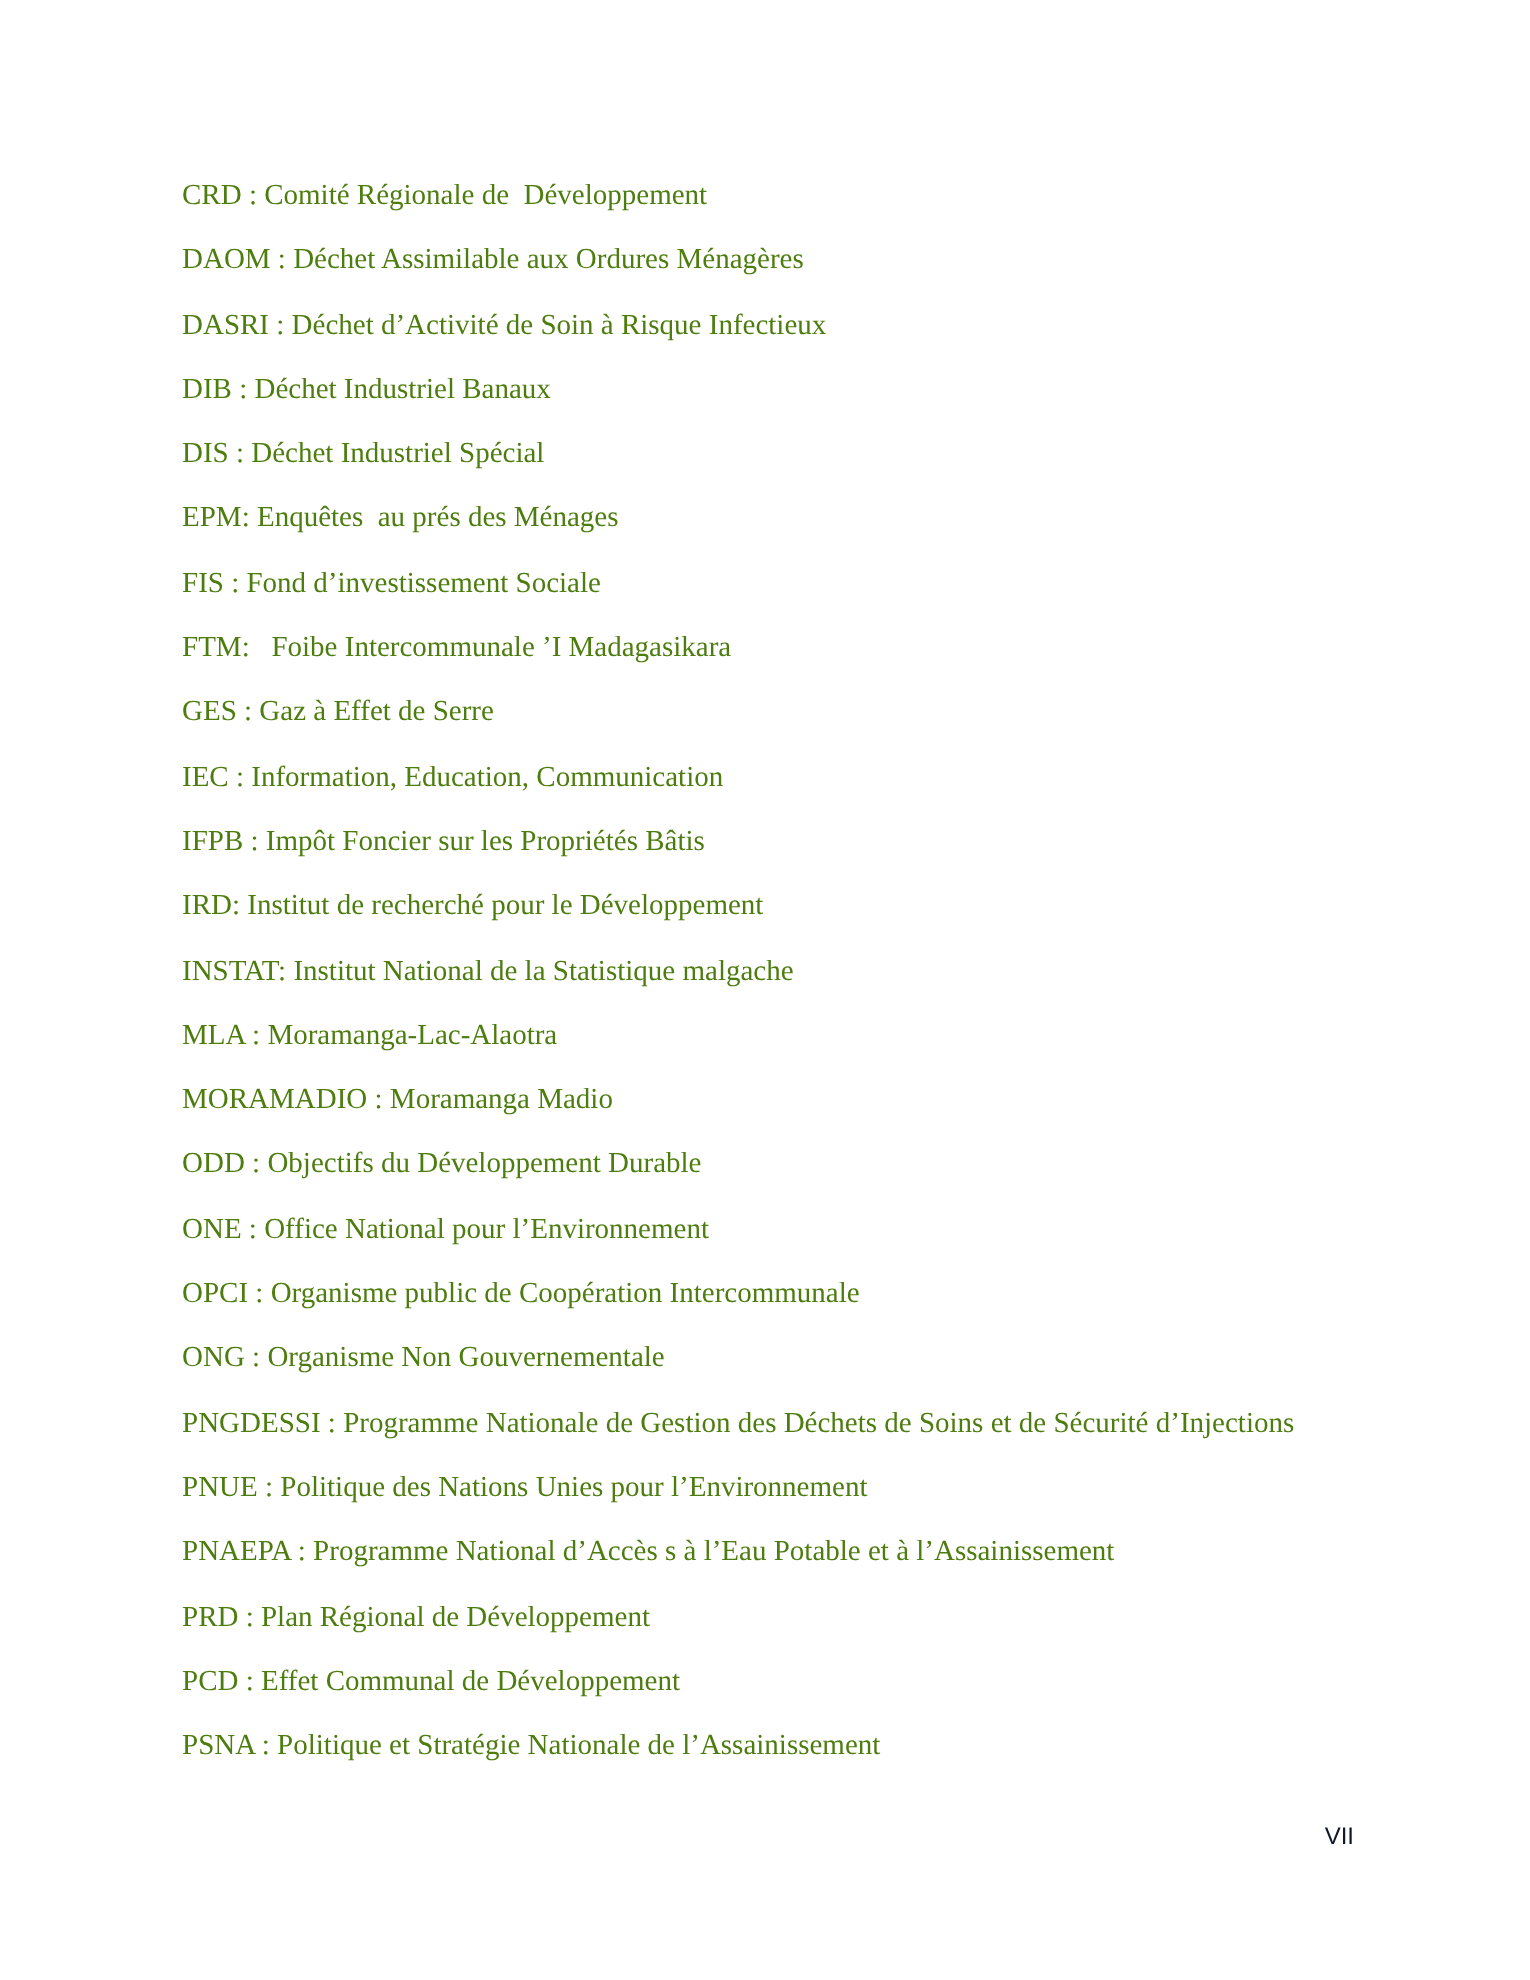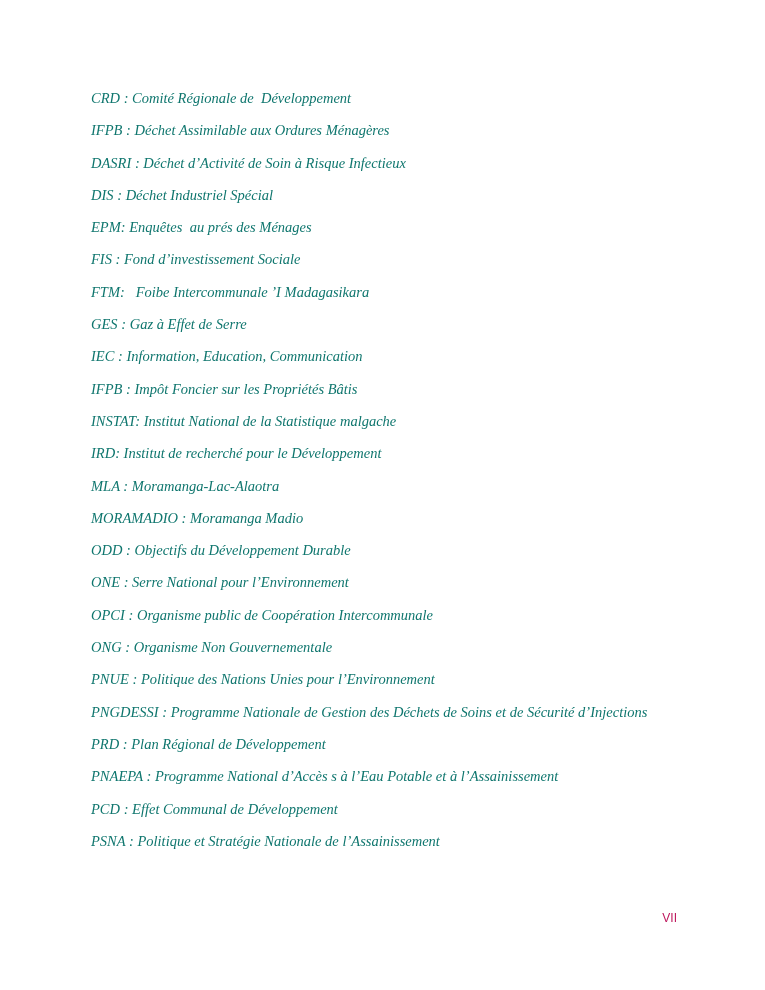--- a/index.html
+++ b/index.html
@@ -19,56 +19,56 @@
   .content {
     position: absolute;
     left: 91px;
     top: 82px;
     width: 600px;
   }
   .abbr-line {
     font-size: 14.5px;
     line-height: 32.3px;
     white-space: pre-wrap;
-    color: #0f766e;
-    font-style: italic;
+    color: #4d7c0f;
   }
   .page-number {
     position: absolute;
     top: 911px;
     right: 88px;
     font-family: "Liberation Sans", sans-serif;
     font-size: 12px;
-    color: #be185d;
+    color: #0f172a;
   }
 </style>
 </head>
 <body>
 
 <div class="page">
   <div class="content">
     <div class="abbr-line">CRD : Comité Régionale de  Développement</div>
-    <div class="abbr-line">IFPB : Déchet Assimilable aux Ordures Ménagères</div>
+    <div class="abbr-line">DAOM : Déchet Assimilable aux Ordures Ménagères</div>
     <div class="abbr-line">DASRI : Déchet d’Activité de Soin à Risque Infectieux</div>
+    <div class="abbr-line">DIB : Déchet Industriel Banaux</div>
     <div class="abbr-line">DIS : Déchet Industriel Spécial</div>
     <div class="abbr-line">EPM: Enquêtes  au prés des Ménages</div>
     <div class="abbr-line">FIS : Fond d’investissement Sociale</div>
     <div class="abbr-line">FTM:   Foibe Intercommunale ’I Madagasikara</div>
     <div class="abbr-line">GES : Gaz à Effet de Serre</div>
     <div class="abbr-line">IEC : Information, Education, Communication</div>
     <div class="abbr-line">IFPB : Impôt Foncier sur les Propriétés Bâtis</div>
+    <div class="abbr-line">IRD: Institut de recherché pour le Développement</div>
     <div class="abbr-line">INSTAT: Institut National de la Statistique malgache</div>
-    <div class="abbr-line">IRD: Institut de recherché pour le Développement</div>
     <div class="abbr-line">MLA : Moramanga-Lac-Alaotra</div>
     <div class="abbr-line">MORAMADIO : Moramanga Madio</div>
     <div class="abbr-line">ODD : Objectifs du Développement Durable</div>
-    <div class="abbr-line">ONE : Serre National pour l’Environnement</div>
+    <div class="abbr-line">ONE : Office National pour l’Environnement</div>
     <div class="abbr-line">OPCI : Organisme public de Coopération Intercommunale</div>
     <div class="abbr-line">ONG : Organisme Non Gouvernementale</div>
+    <div class="abbr-line">PNGDESSI : Programme Nationale de Gestion des Déchets de Soins et de Sécurité d’Injections</div>
     <div class="abbr-line">PNUE : Politique des Nations Unies pour l’Environnement</div>
-    <div class="abbr-line">PNGDESSI : Programme Nationale de Gestion des Déchets de Soins et de Sécurité d’Injections</div>
+    <div class="abbr-line">PNAEPA : Programme National d’Accès s à l’Eau Potable et à l’Assainissement</div>
     <div class="abbr-line">PRD : Plan Régional de Développement</div>
-    <div class="abbr-line">PNAEPA : Programme National d’Accès s à l’Eau Potable et à l’Assainissement</div>
     <div class="abbr-line">PCD : Effet Communal de Développement</div>
     <div class="abbr-line">PSNA : Politique et Stratégie Nationale de l’Assainissement</div>
   </div>
   <div class="page-number">VII</div>
 </div>
 
 </body></html>

